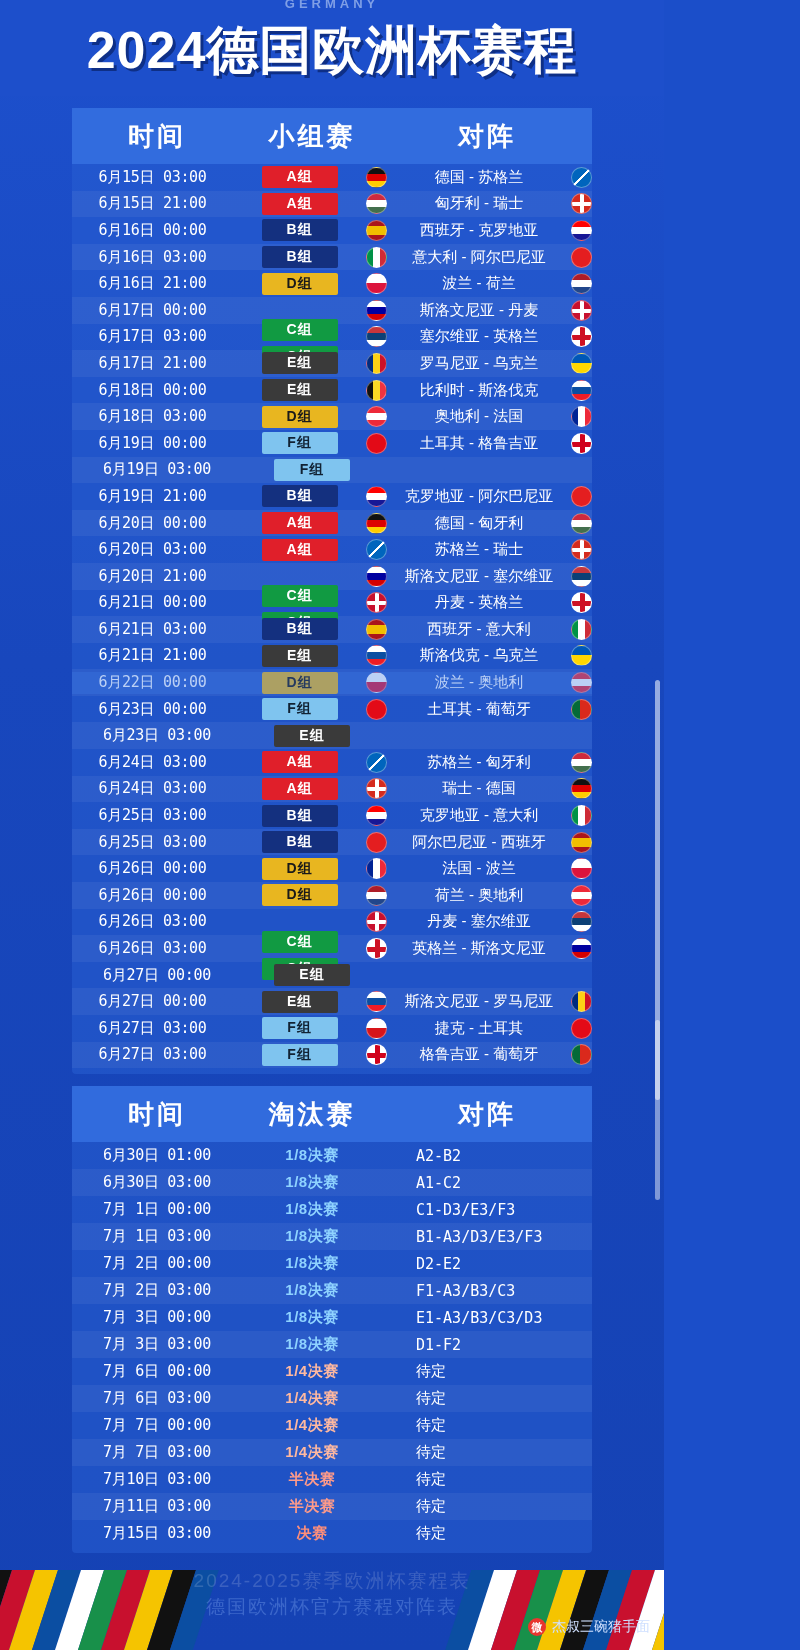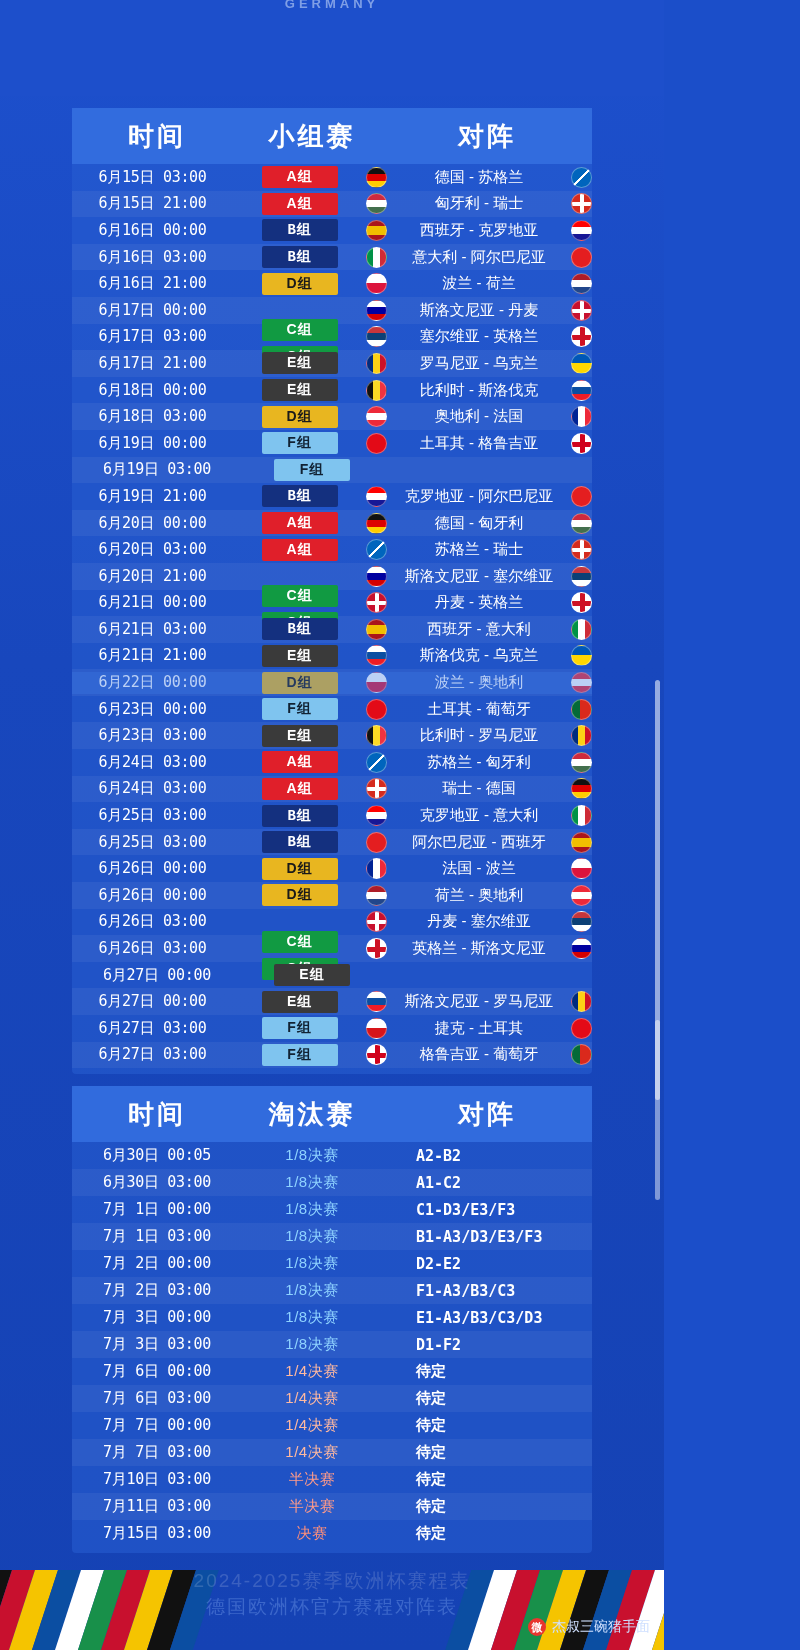--- a/index.html
+++ b/index.html
@@ -91,21 +91,21 @@
     min-width: 76px;
     text-align: center;
     font-size: 14px;
     font-weight: bold;
     color: #fff;
     padding: 2px 6px;
     border-radius: 2px;
     letter-spacing: 1px;
   }
   .g-A { background: #e01f2a; }
-  .g-B { background: #14307f; font-family: Liberation Mono, monospace; }
+  .g-B { background: #14307f; }
   .g-C { background: #119a42; margin-top: 40px; }
   .g-D { background: #e8b620; color:#1a1a1a; }
   .g-E { background: #3a3a3a; }
   .g-F { background: #7fc4ef; color:#123; }
 
   .cell-match {
     flex: 1;
     display: flex;
     align-items: center;
     justify-content: center;
@@ -125,35 +125,34 @@
     border: 1px solid rgba(255,255,255,0.35);
     overflow: hidden;
     position: relative;
   }
   
   .ko-row { height: 27px; }
   .ko-stage {
     width: 140px;
     text-align: center;
     font-size: 15px;
-    font-weight: normal;
+    font-weight: bold;
     letter-spacing: 0.5px;
   }
   .st-r16 { color: #8fd3ff; }
   .st-qf  { color: #ffb9a0; }
   .st-sf  { color: #ff9b8a; }
   .st-f   { color: #ff8f7a; }
   .ko-pair {
     flex: 1;
     padding-left: 34px;
     color: #ffffff;
     font-size: 15px;
     font-family: "DejaVu Sans Mono", monospace;
     white-space: nowrap;
-    font-weight: bold;
   }
   
   .footer {
     position: absolute;
     left: 0; right: 0; bottom: 0;
     height: 100px;
     padding-left: 28px;
   }
   .fbars {
     position: absolute;
@@ -222,20 +221,21 @@
     pointer-events: none;
   }
 </style>
 </head>
 <body>
 
 <div id="page">
 
   <div class="hdr">
     <div class="hdr-sub">GERMANY</div>
+    <div class="hdr-title">2024德国欧洲杯赛程</div>
   </div>
 
   <div class="block">
     <div class="col-hdr">
       <div class="c-time">时间</div>
       <div class="c-group">小组赛</div>
       <div class="c-match">对阵</div>
     </div>
     <div id="group-rows">
         <div class="row">
@@ -494,25 +494,20 @@
               <span style="position:absolute;top:0;left:8px;height:100%;width:4px;background:#fff;opacity:0"></span>
             </span>
             <span class="teams">土耳其 - 葡萄牙</span>
             <span class="flag" style="background: linear-gradient(90deg, rgb(4, 106, 56) 0px, rgb(4, 106, 56) 40%, rgb(218, 41, 28) 40%);"></span>
           </div>
         </div>
         <div class="row alt">
           <div class="cell-time">6月23日 03:00</div>
           <div class="cell-group">
             <span class="tag g-E">E组</span>
-          </div>
-          <div class="cell-match">
-            <span class="flag" style="background: linear-gradient(90deg, rgb(17, 17, 17) 0px, rgb(17, 17, 17) 33%, rgb(253, 218, 36) 33%, rgb(253, 218, 36) 66%, rgb(239, 51, 64) 66%);"></span>
-            <span class="teams">比利时 - 罗马尼亚</span>
-            <span class="flag" style="background: linear-gradient(90deg, rgb(0, 43, 127) 0px, rgb(0, 43, 127) 33%, rgb(252, 209, 22) 33%, rgb(252, 209, 22) 66%, rgb(206, 17, 38) 66%);"></span>
           </div>
         </div>
         <div class="row">
           <div class="cell-time">6月24日 03:00</div>
           <div class="cell-group">
             <span class="tag g-A">A组</span>
           </div>
           <div class="cell-match">
             <span class="flag" style="background: linear-gradient(135deg, rgb(0, 101, 189) 0px, rgb(0, 101, 189) 45%, rgb(255, 255, 255) 45%, rgb(255, 255, 255) 55%, rgb(0, 101, 189) 55%);"></span>
             <span class="teams">苏格兰 - 匈牙利</span>
@@ -657,21 +652,21 @@
   </div>
 
   <div class="block">
     <div class="col-hdr">
       <div class="c-time">时间</div>
       <div class="c-group">淘汰赛</div>
       <div class="c-match">对阵</div>
     </div>
     <div id="ko-rows">
         <div class="row ko-row">
-          <div class="cell-time">6月30日 00:05</div>
+          <div class="cell-time">6月30日 01:00</div>
           <div class="ko-stage st-r16">1/8决赛</div>
           <div class="ko-pair">A2-B2</div>
         </div>
         <div class="row ko-row alt">
           <div class="cell-time">6月30日 03:00</div>
           <div class="ko-stage st-r16">1/8决赛</div>
           <div class="ko-pair">A1-C2</div>
         </div>
         <div class="row ko-row">
           <div class="cell-time">7月 1日 00:00</div>

